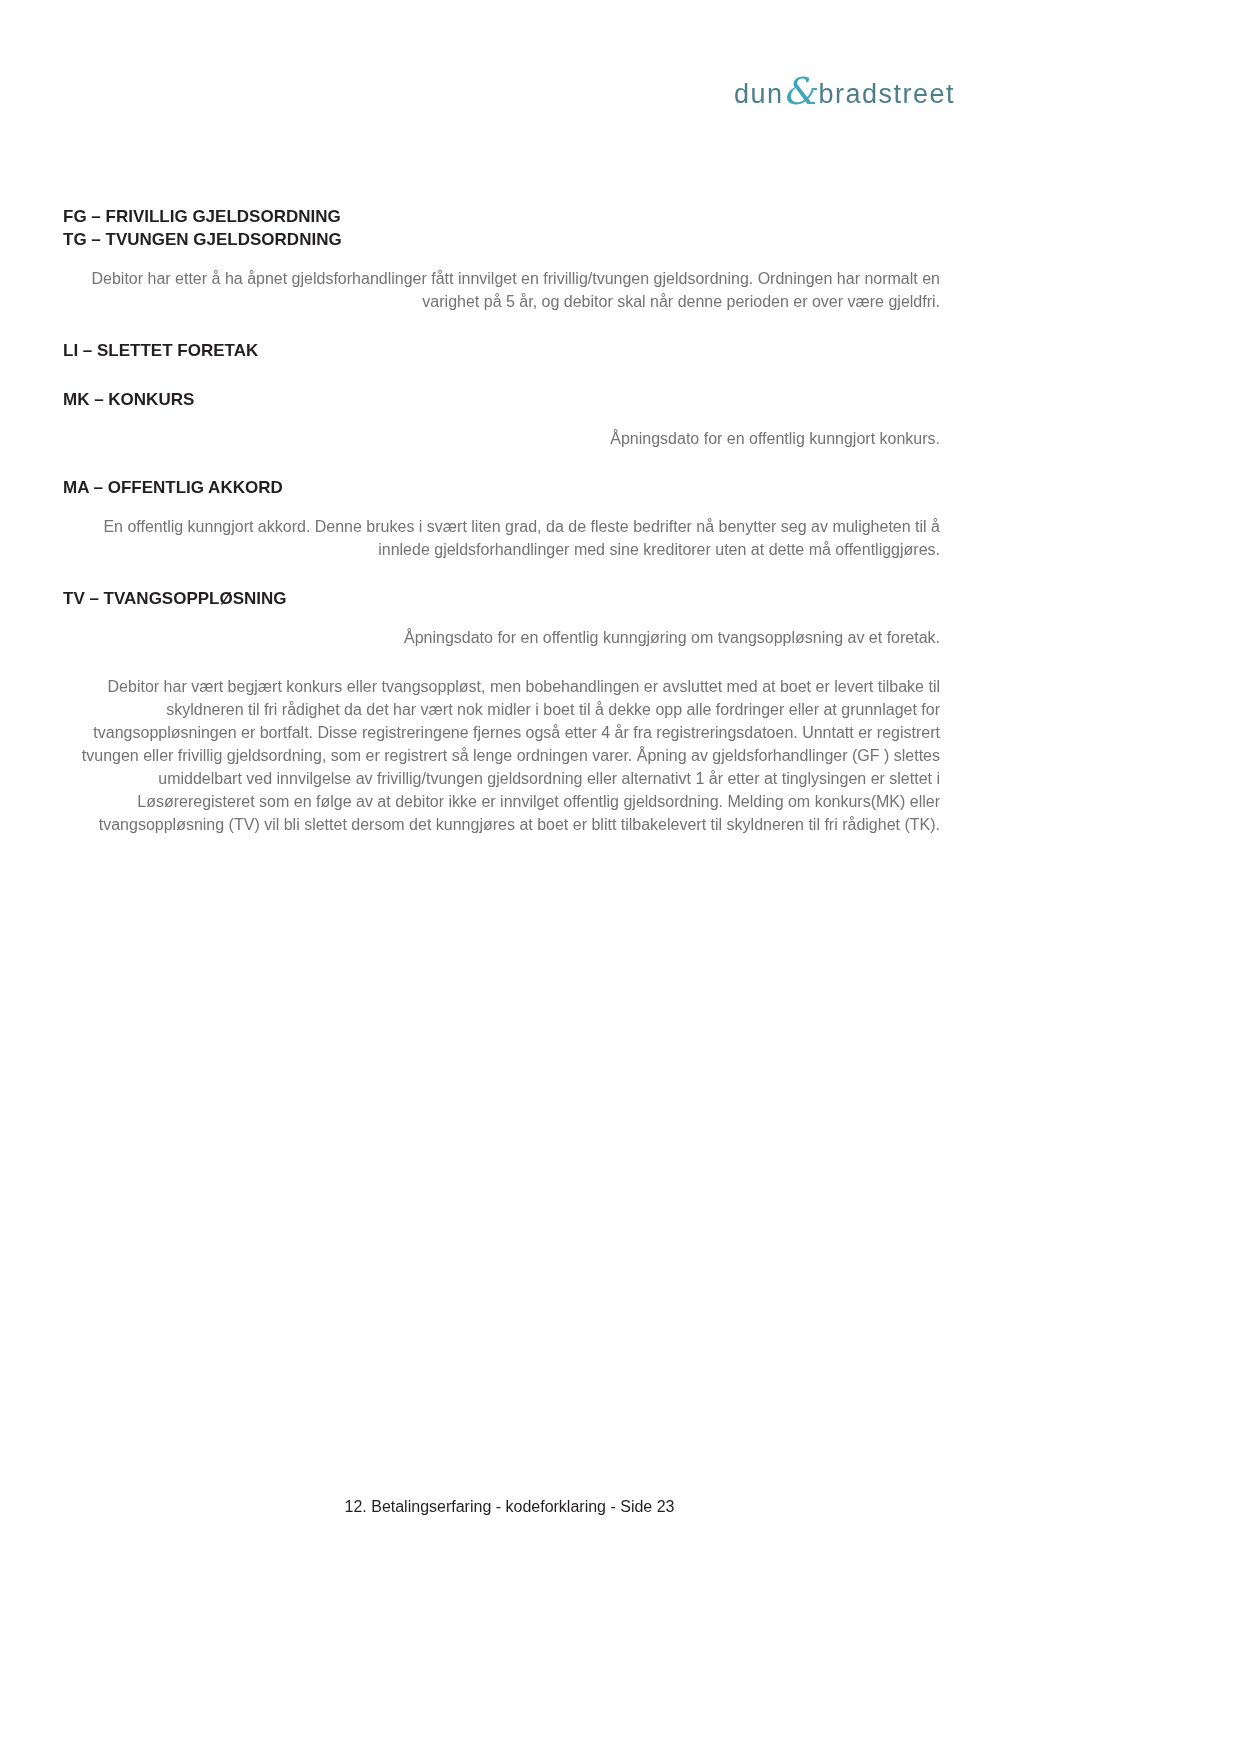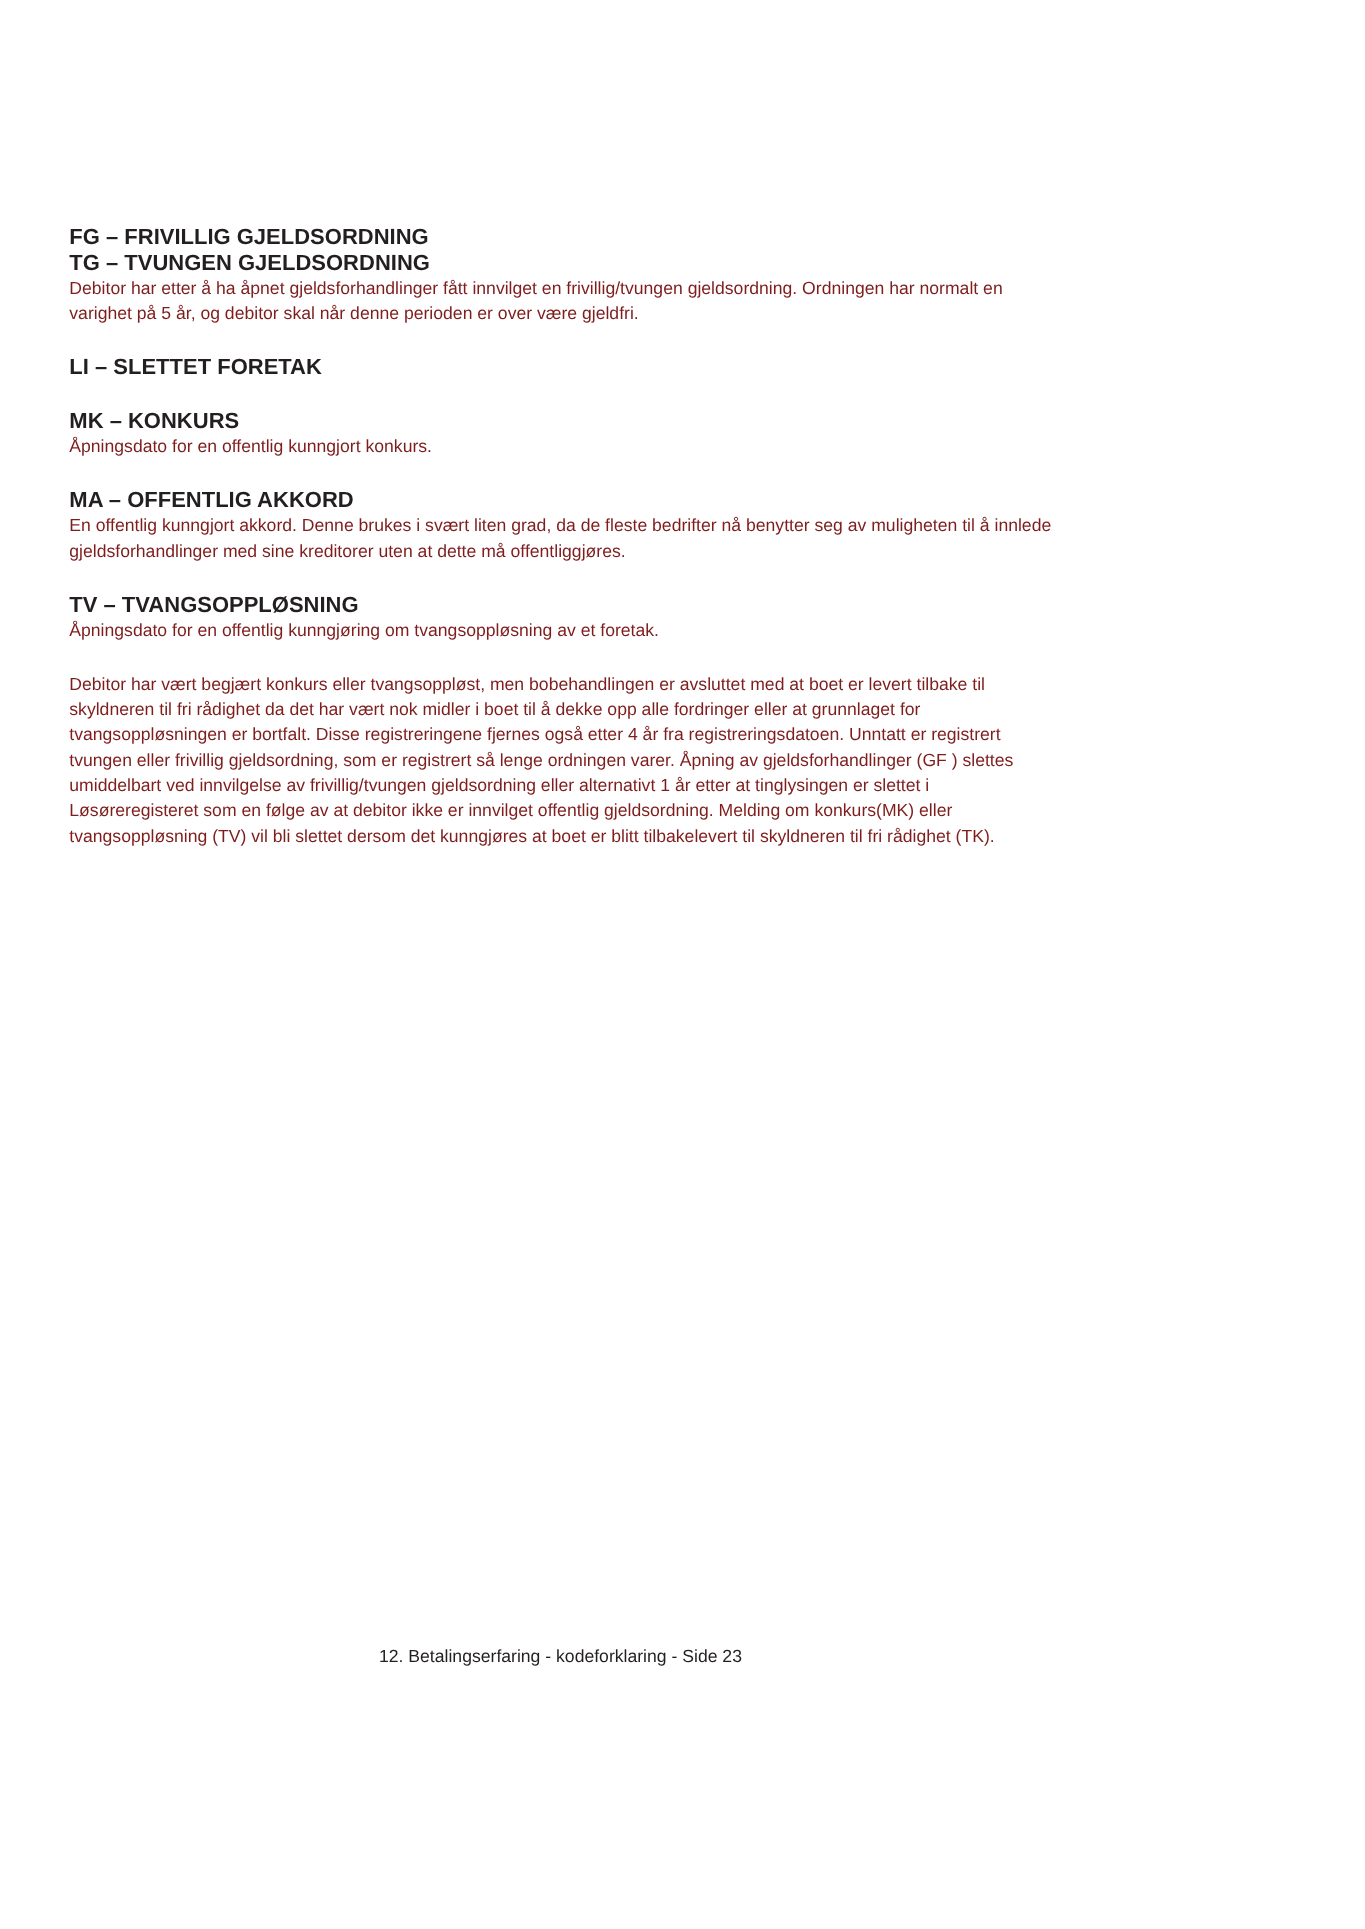--- a/index.html
+++ b/index.html
@@ -51,46 +51,50 @@
     left: 63px;
     width: 893px;
     font-size: 16px;
     line-height: 23px;
   }
   .section {
     margin-bottom: 26px;
   }
   .section h3 {
     margin: 0;
-    font-size: 20px;
+    font-size: 17px;
     line-height: 23px;
     font-weight: bold;
     color: #231f20;
   }
   .section p {
-    margin: 0;
+    margin: 16px;
     font-size: 16px;
     line-height: 23px;
-    color: #7f1d1d;
+    color: #737373;
+    text-align: right;
   }
   .footer {
     position: absolute;
     top: 1498px;
     left: 63px;
     width: 893px;
     text-align: center;
     font-size: 16px;
     color: #231f20;
   }
 </style>
 </head>
 <body>
 
 <div class="page">
 
+  <div class="logo">
+    <span class="word">dun</span><span class="amp">&amp;</span><span class="word">bradstreet</span>
+  </div>
 
   <div class="content">
 
     <div class="section">
       <h3>FG – FRIVILLIG GJELDSORDNING</h3>
       <h3>TG – TVUNGEN GJELDSORDNING</h3>
       <p>Debitor har etter å ha åpnet gjeldsforhandlinger fått innvilget en frivillig/tvungen gjeldsordning. Ordningen har normalt en varighet på 5 år, og debitor skal når denne perioden er over være gjeldfri.</p>
     </div>
 
     <div class="section">

